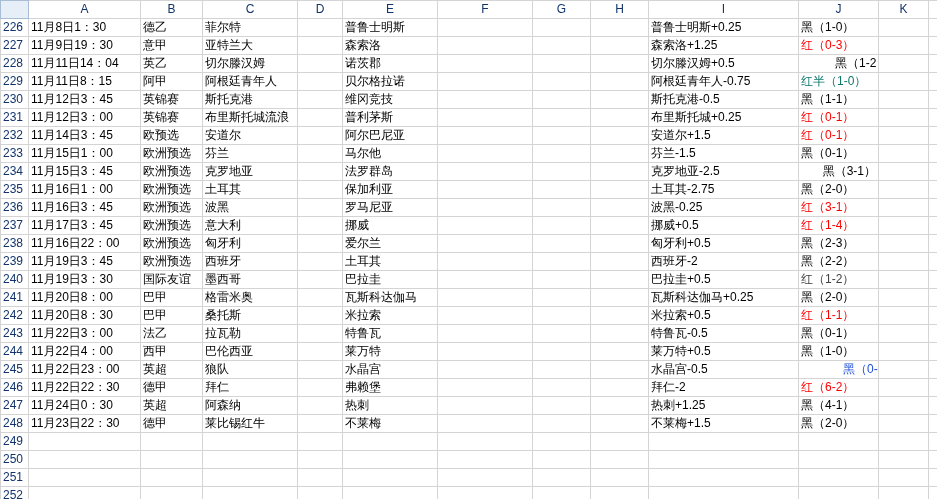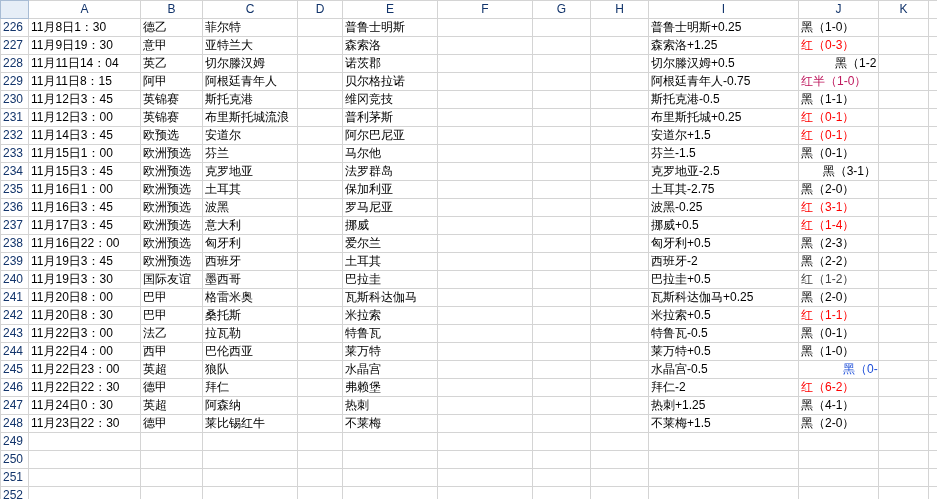--- a/index.html
+++ b/index.html
@@ -166,21 +166,21 @@
           <td class="rowhdr">229</td>
           <td class="left">11月11日8：15</td>
           <td class="left">阿甲</td>
           <td class="left">阿根廷青年人</td>
           <td class="left"></td>
           <td class="left">贝尔格拉诺</td>
           <td class="left"></td>
           <td class="left"></td>
           <td class="left"></td>
           <td class="left">阿根廷青年人-0.75</td>
-          <td class="left" style="color: #be185d; margin-top: 36px;">红半（1-0）</td>
+          <td class="left" style="color: #0f766e; margin-top: 36px;">红半（1-0）</td>
           <td class="left"></td>
           <td class="left"></td>
         </tr>
         <tr>
           <td class="rowhdr">230</td>
           <td class="left">11月12日3：45</td>
           <td class="left">英锦赛</td>
           <td class="left">斯托克港</td>
           <td class="left"></td>
           <td class="left">维冈竞技</td>

